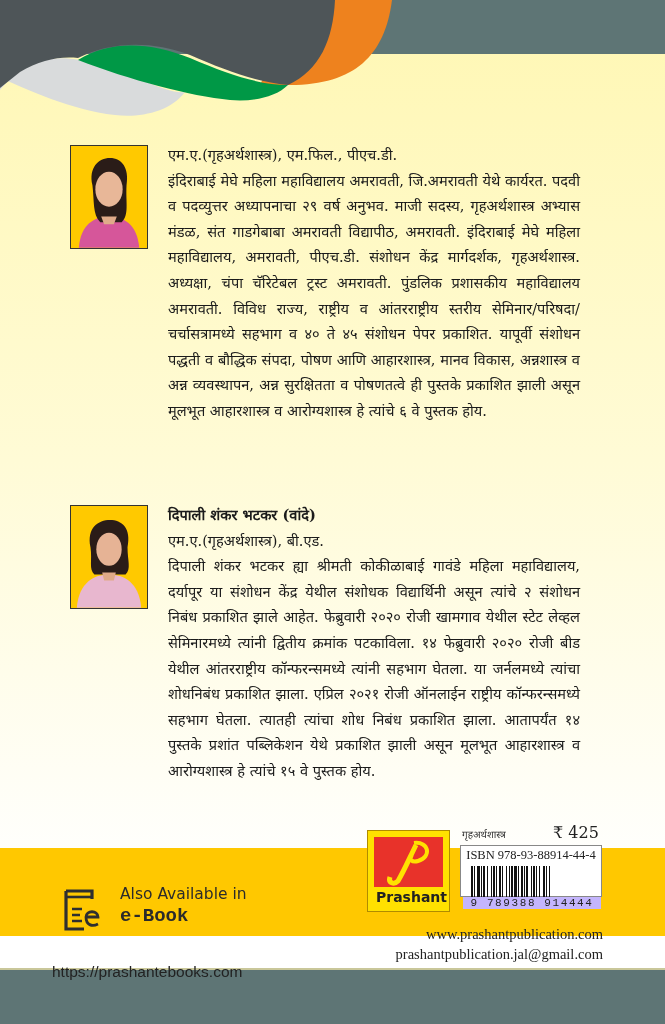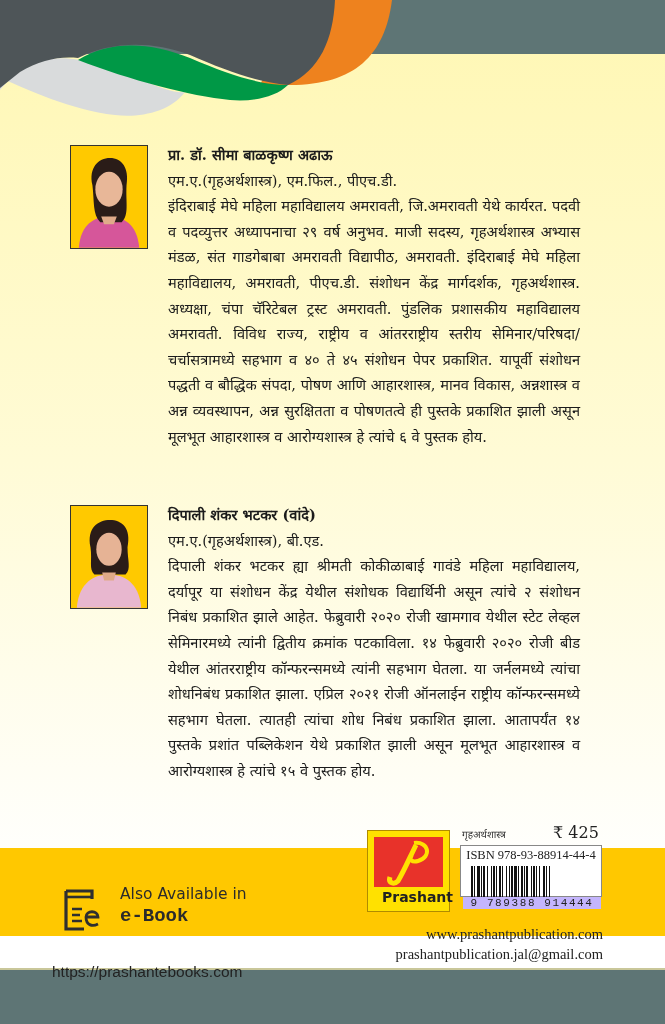--- a/index.html
+++ b/index.html
@@ -31,21 +31,21 @@
 
   .ebook { position:absolute; left:62px; top:885px; }
   .ebook .icon { position:absolute; left:0; top:2px; width:38px; height:46px; }
   .ebook .avail { position:absolute; left:58px; top:0; font-family:"DejaVu Sans", sans-serif; font-size:15.5px; white-space:nowrap; color:#2b2b2b; }
   .ebook .ebk { position:absolute; left:58px; top:20px; font-family:Liberation Mono, monospace; font-size:19px; font-weight:bold; white-space:nowrap; color:#2b2b2b; }
   .ebook .url { position:absolute; left:-10px; top:51px; font-family:"Liberation Sans", sans-serif; font-size:15.5px; white-space:nowrap; color:#222;margin-top:27px; }
 
   .logo { position:absolute; left:367px; top:830px; width:83px; height:82px; background:#ffe100; border:1px solid #b08b00; box-sizing:border-box; }
   .logo .red { position:absolute; left:6px; top:6px; width:69px; height:50px; background:#e8322a; }
   .logo .red svg { width:100%; height:100%; }
-  .logo .txt { position:absolute; left:9px; top:58px; width:81px; text-align:center; font-family:"DejaVu Sans", sans-serif; font-weight:bold; font-size:14px; color:#222; }
+  .logo .txt { position:absolute; left:3px; top:58px; width:81px; text-align:center; font-family:"DejaVu Sans", sans-serif; font-weight:bold; font-size:14px; color:#222; }
 
   .subject { position:absolute; left:462px; top:827px; font-size:10px; color:#333; }
   .price { position:absolute; left:553px; top:823px; font-size:16px; color:#222; }
   .barcode-box { position:absolute; left:460px; top:845px; width:142px; height:52px; background:#fff; border:1px solid #888; box-sizing:border-box; }
   .isbn { position:absolute; left:0; top:2px; width:140px; text-align:center; font-family:"Liberation Serif", serif; font-size:12.5px; color:#222; }
   .bars { position:absolute; left:10px; top:20px; width:122px; height:34px; }
   .bcdigits { position:absolute; left:2px; top:51px; width:138px; text-align:center; font-family:"Liberation Mono", monospace; font-size:11px; letter-spacing:1.6px; color:#222; background:#c4b5fd; }
 
   .site { position:absolute; right:62px; top:926px; font-family:"Liberation Serif", serif; font-size:14.5px; color:#222; text-align:right; }
   .mail { position:absolute; right:62px; top:946px; font-family:"Liberation Serif", serif; font-size:14.5px; color:#222; text-align:right; }
@@ -65,21 +65,20 @@
   <div class="photo" style="left:70px; top:0;">
     <svg viewBox="0 0 78 104">
       <rect width="78" height="104" fill="#ffc900"></rect>
       <path d="M8,104 C10,80 24,72 39,72 C54,72 68,80 70,104 Z" fill="#d6569a"></path>
       <path d="M22,40 C18,22 28,12 40,12 C52,12 60,22 57,40 C56,58 60,70 52,78 L30,78 C22,70 24,56 22,40 Z" fill="#2a1c18"></path>
       <ellipse cx="39" cy="44" rx="14" ry="18" fill="#e8b798"></ellipse>
       <path d="M31,72 L47,72 L44,80 L34,80 Z" fill="#e0ab8a"></path>
     </svg>
   </div>
   <div class="bio" style="top:-3px;">
-    <p class="name">प्रा. डॉ. सीमा बाळकृष्ण अढाऊ</p>
     <p>एम.ए.(गृहअर्थशास्त्र), एम.फिल., पीएच.डी.</p>
     <p>इंदिराबाई मेघे महिला महाविद्यालय अमरावती, जि.अमरावती येथे कार्यरत. पदवी व पदव्युत्तर अध्यापनाचा २९ वर्ष अनुभव. माजी सदस्य, गृहअर्थशास्त्र अभ्यास मंडळ, संत गाडगेबाबा अमरावती विद्यापीठ, अमरावती. इंदिराबाई मेघे महिला महाविद्यालय, अमरावती, पीएच.डी. संशोधन केंद्र मार्गदर्शक, गृहअर्थशास्त्र. अध्यक्षा, चंपा चॅरिटेबल ट्रस्ट अमरावती. पुंडलिक प्रशासकीय महाविद्यालय अमरावती. विविध राज्य, राष्ट्रीय व आंतरराष्ट्रीय स्तरीय सेमिनार/परिषदा/चर्चासत्रामध्ये सहभाग व ४० ते ४५ संशोधन पेपर प्रकाशित. यापूर्वी संशोधन पद्धती व बौद्धिक संपदा, पोषण आणि आहारशास्त्र, मानव विकास, अन्नशास्त्र व अन्न व्यवस्थापन, अन्न सुरक्षितता व पोषणतत्वे ही पुस्तके प्रकाशित झाली असून मूलभूत आहारशास्त्र व आरोग्यशास्त्र हे त्यांचे ६ वे पुस्तक होय.</p>
   </div>
 </div>
 
 <div class="author" style="top:505px;">
   <div class="photo" style="left:70px; top:0;">
     <svg viewBox="0 0 78 104">
       <rect width="78" height="104" fill="#ffc900"></rect>
       <path d="M6,104 C8,78 24,70 39,70 C54,70 70,78 72,104 Z" fill="#e8b7cf"></path>

